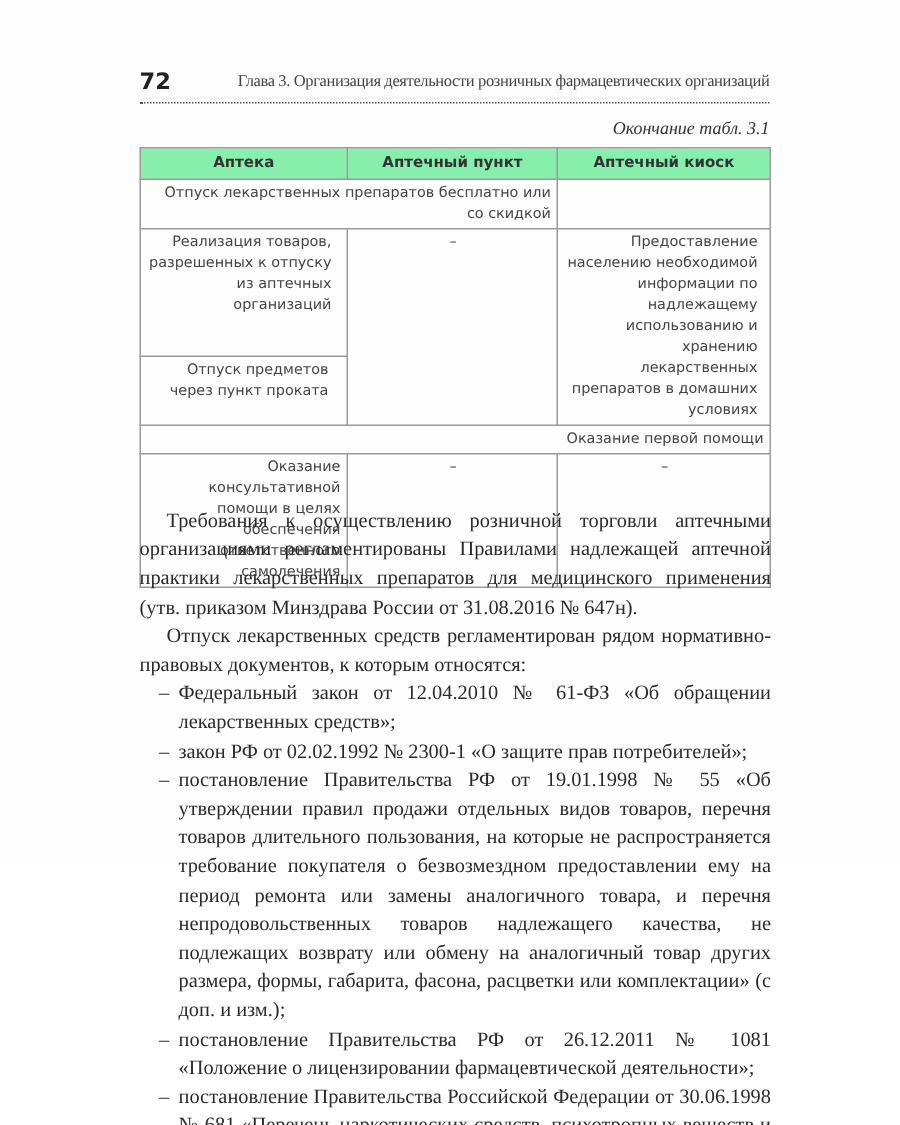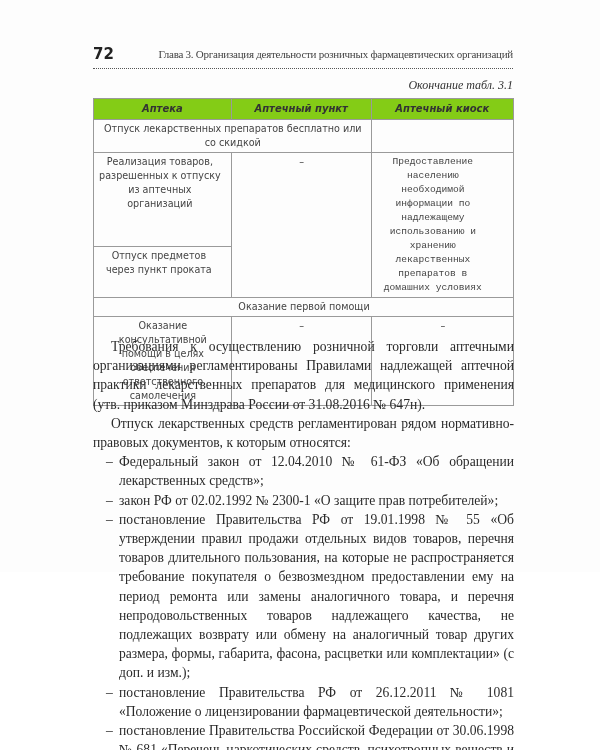--- a/index.html
+++ b/index.html
@@ -24,25 +24,25 @@
     .table-caption {
       position: absolute; right: 87px; top: 78px;
       font-family: "Liberation Serif", serif; font-style: italic; font-size: 12px; color: #333;
     }
     table.data {
       position: absolute; left: 93px; top: 98px; width: 421px;
       border-collapse: collapse;
       font-family: "DejaVu Sans", sans-serif; font-size: 9.6px; color: #444; line-height: 14px;
     }
     table.data td, table.data th {
-      border: 1px solid #9a9a9a; padding: 2px 4px 2px 5px; vertical-align: top; text-align: center;
+      border: 1px solid #9a9a9a; padding: 2px 4px 2px 5px; vertical-align: top; text-align: right;
     }
     table.data th {
-      background: #84cc16; font-weight: bold; text-align: center; color: #333;
-      padding: 3px 4px; font-size: 10px; font-style: italic;
+      background: #86efac; font-weight: bold; text-align: center; color: #333;
+      padding: 3px 4px; font-size: 10px;
     }
     table.data td.dash { text-align: center; }
     .col1 { width: 132px; }
     .col2 { width: 137px; }
     .col3 { width: 136px; }
     .body-text {
       position: absolute; left: 93px; top: 337px; width: 421px;
       font-family: "Liberation Serif", serif; font-size: 13.6px; line-height: 19.2px; color: #2a2a2a;
       text-align: justify;
     }
@@ -72,21 +72,21 @@
       </tr>
     </thead>
     <tbody>
       <tr>
         <td colspan="2">Отпуск лекарственных препаратов бесплатно или со скидкой</td>
         <td></td>
       </tr>
       <tr>
         <td style="padding-right:10px;">Реализация товаров, разрешенных к отпуску из аптечных организаций</td>
         <td rowspan="2" class="dash">–</td>
-        <td rowspan="2" style="padding-right:24px;font-family:Liberation Mono, monospace;">Предоставление населению необходимой информации по надлежащему использованию и хранению лекарственных препаратов в домашних условиях</td>
+        <td rowspan="2" style="padding-right:8px;">Предоставление населению необходимой информации по надлежащему использованию и хранению лекарственных препаратов в домашних условиях</td>
       </tr>
       <tr>
         <td style="padding-right:12px;">Отпуск предметов через пункт проката</td>
       </tr>
       <tr>
         <td colspan="3">Оказание первой помощи</td>
       </tr>
       <tr>
         <td style="padding-right:4px;">Оказание консультативной помощи в целях обеспечения ответственного самолечения</td>
         <td class="dash">–</td>

